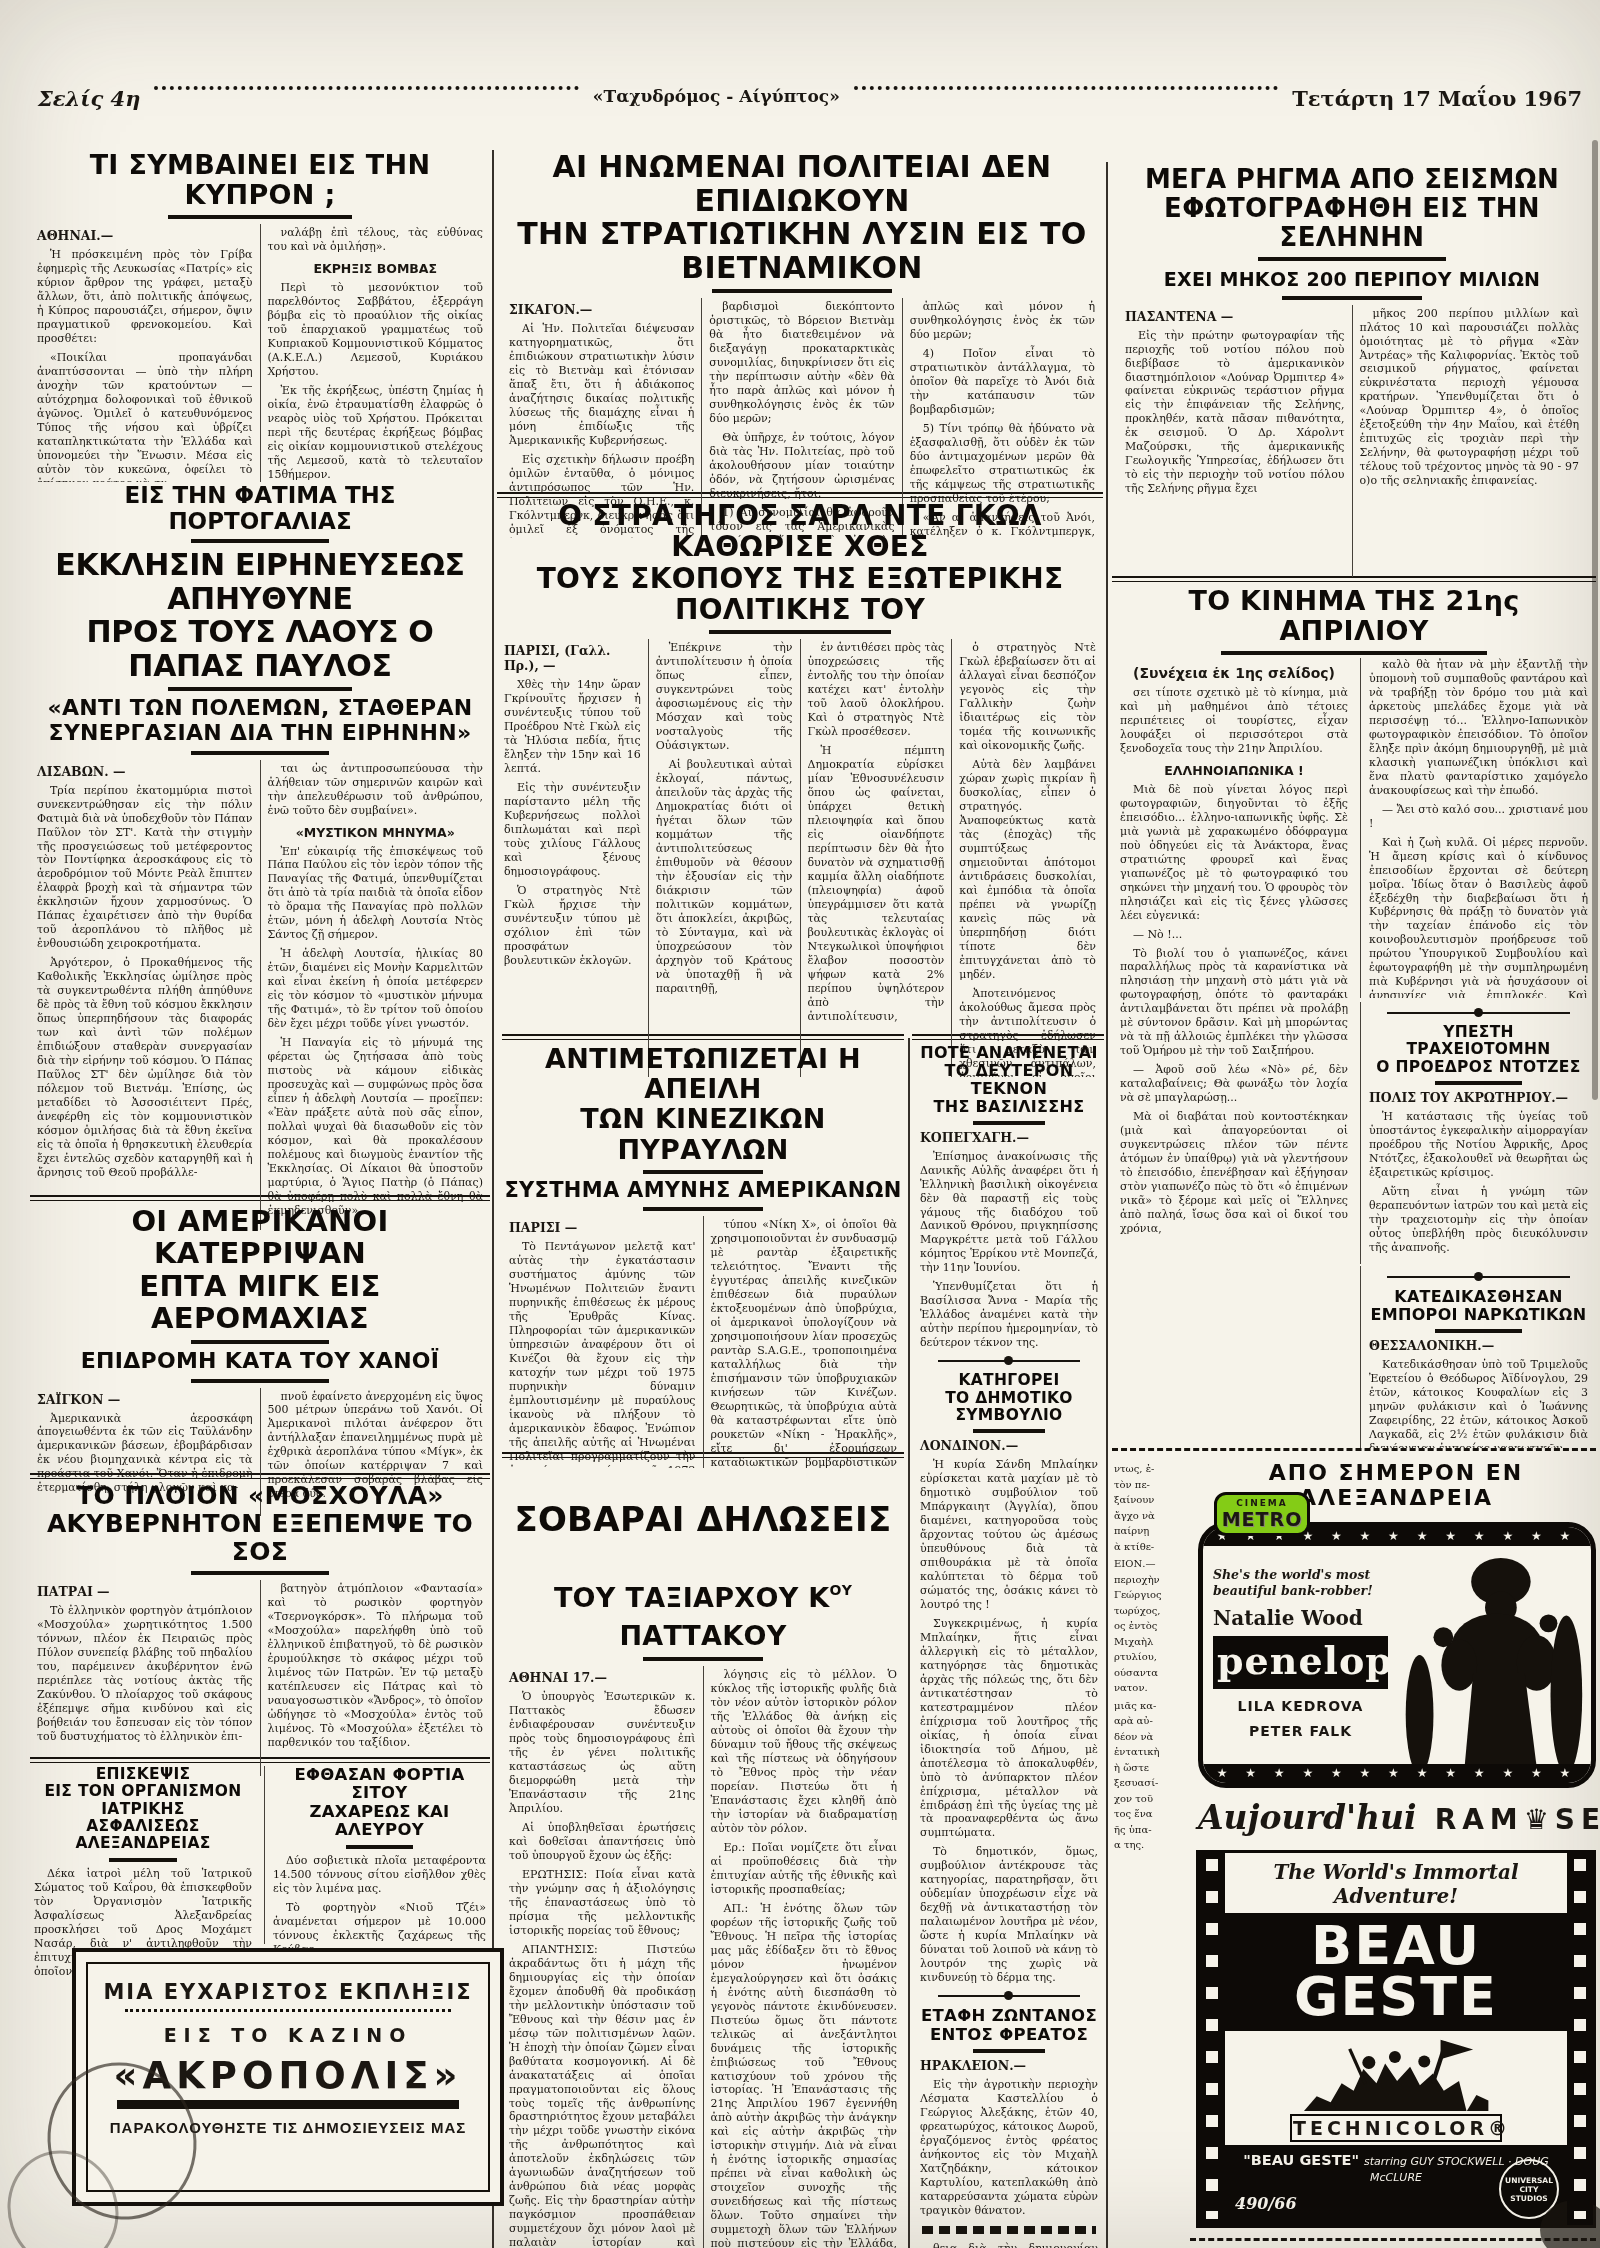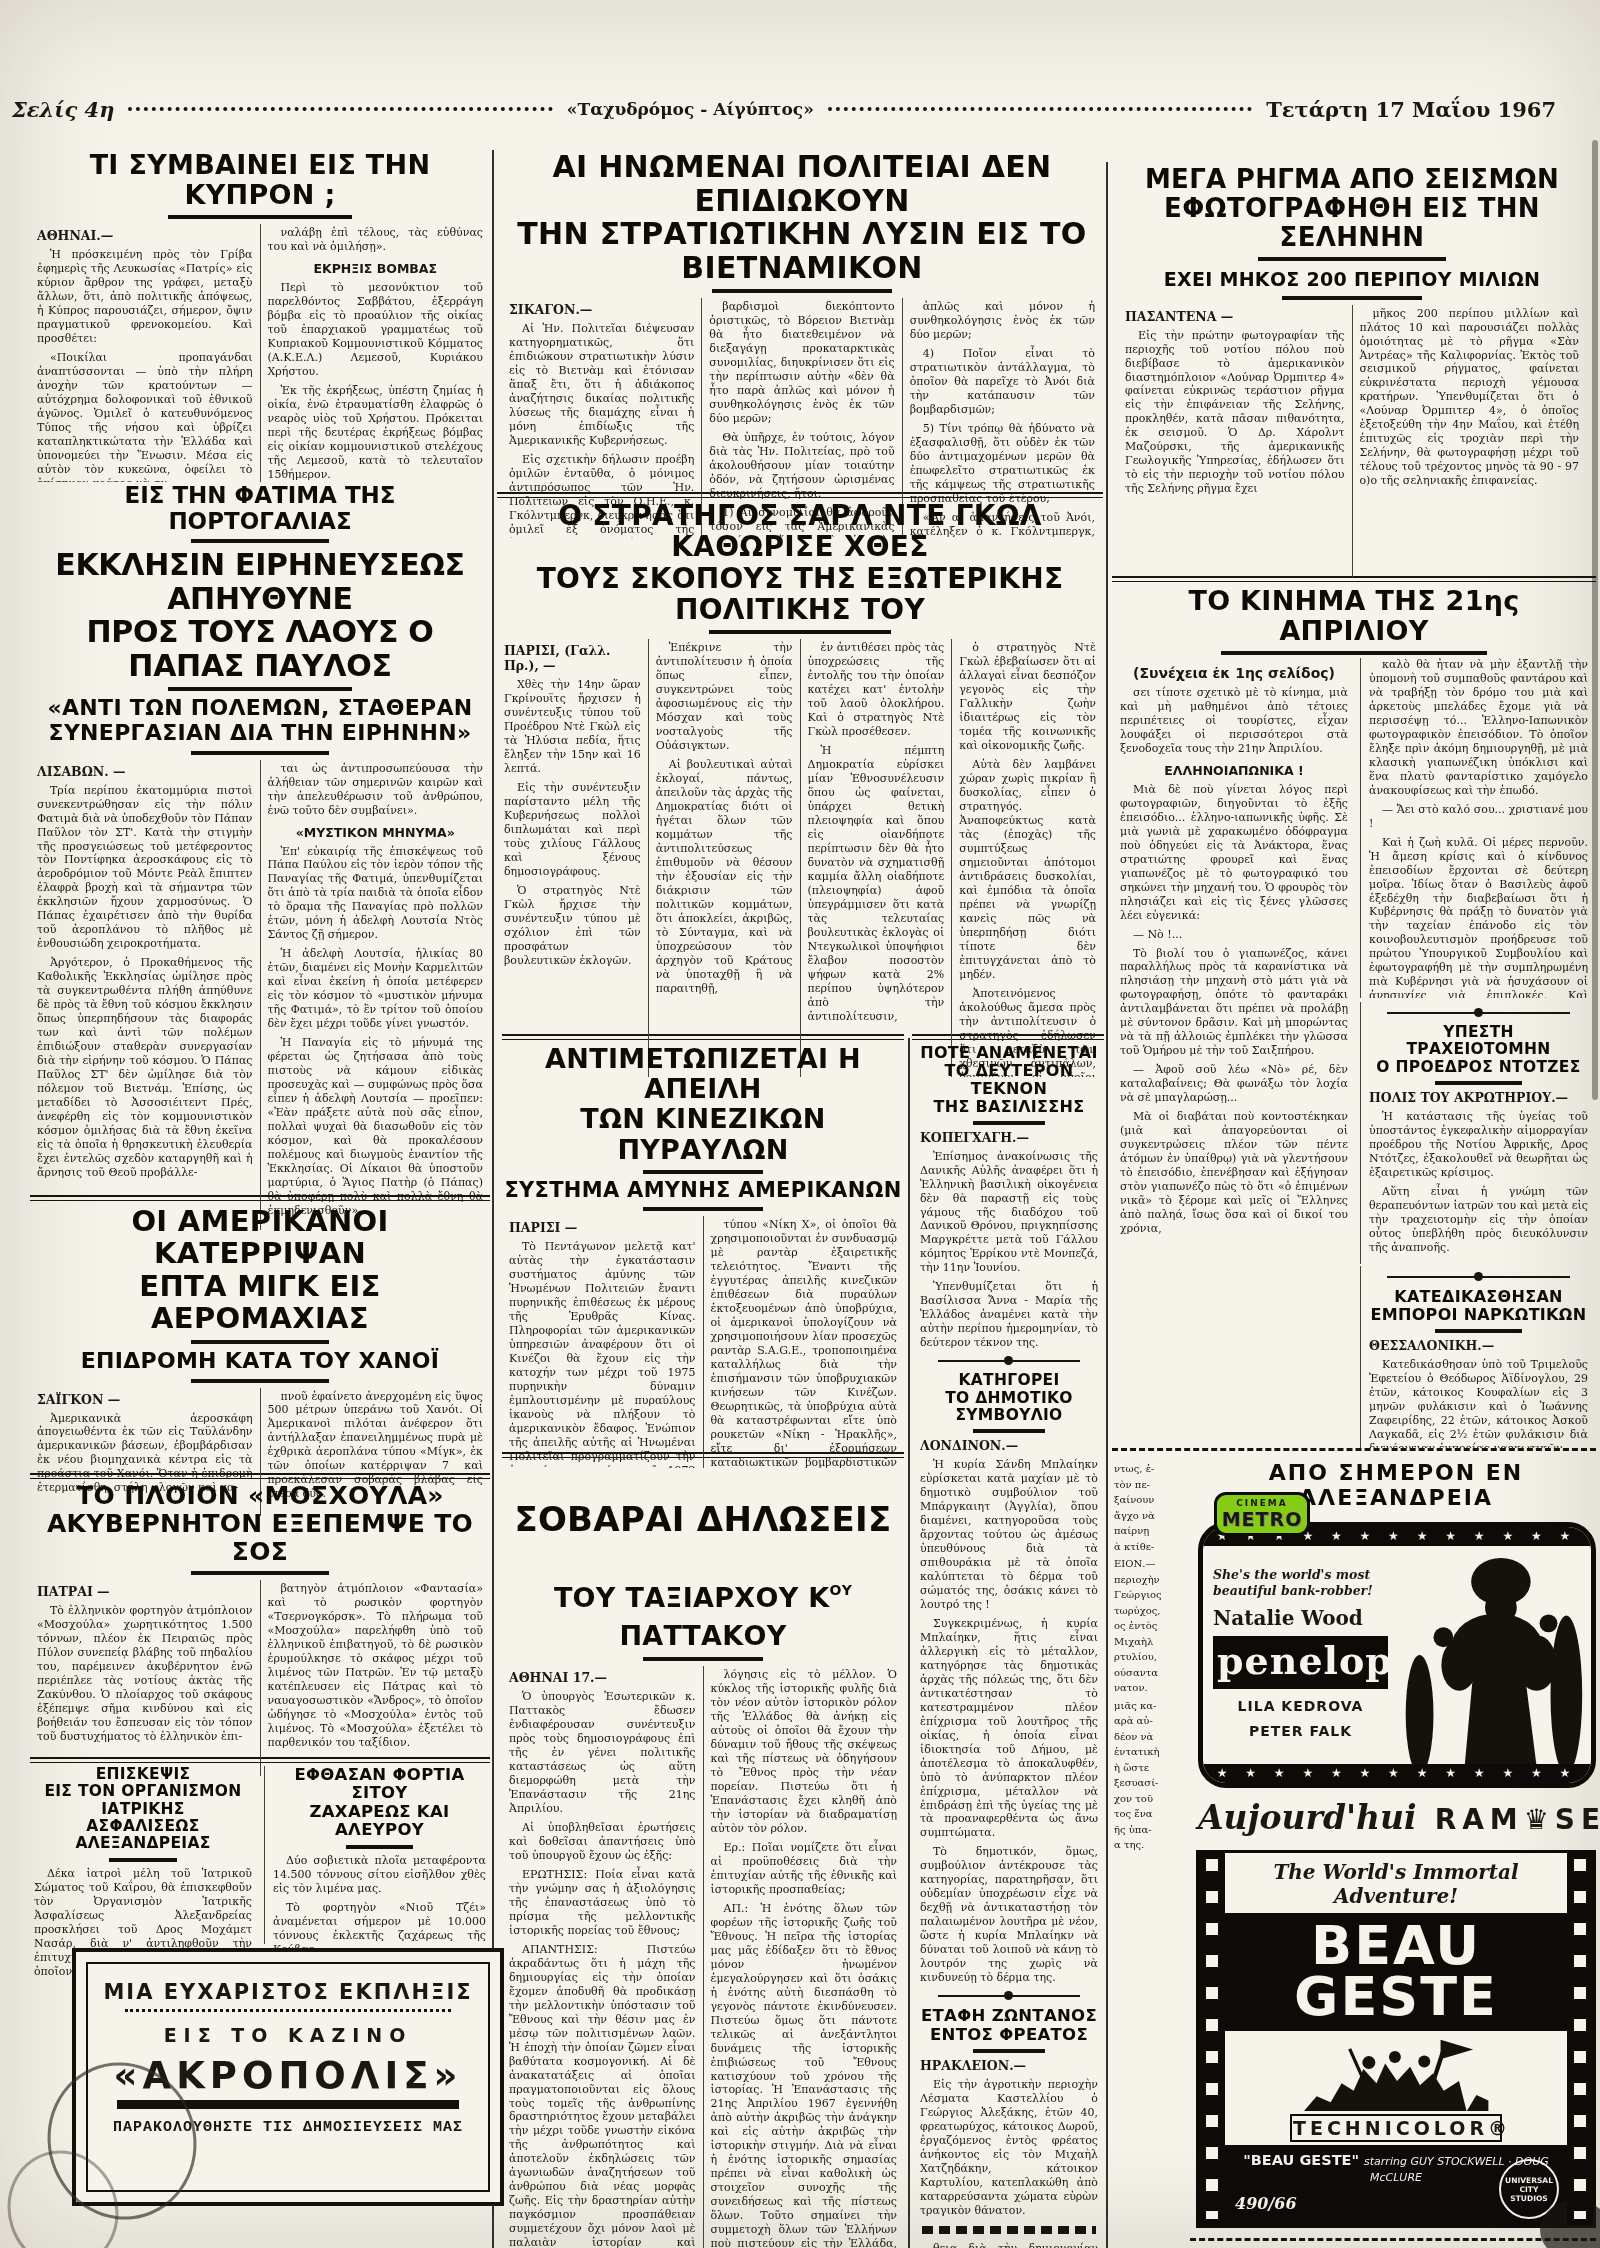--- a/index.html
+++ b/index.html
@@ -22,36 +22,36 @@
   p.dl{font-weight:700;font-size:12.5px;text-indent:0;margin:2px 0 5px}
   p.sh{font-family:"DejaVu Sans",sans-serif;font-weight:700;text-align:center;font-size:12.5px;
        text-indent:0;margin:7px 0 5px}
   .dotdiv{position:relative;height:12px;margin:5px 18px}
   .dotdiv::before{content:"";position:absolute;left:0;right:0;top:5px;border-top:2px solid #17130e}
   .dotdiv::after{content:"";position:absolute;left:50%;top:1px;width:9px;height:9px;margin-left:-5px;
                  background:#17130e;border-radius:50%}
   .blockdiv{height:8px;margin:8px 2px;background:repeating-linear-gradient(90deg,#17130e 0 11px,transparent 11px 17px)}
   .wavy{position:absolute;height:4px;border-top:3px dashed #17130e}
   
-  #hdr{left:12px;top:86px;width:1544px;height:46px;display:flex;align-items:center}
+  #hdr{left:38px;top:86px;width:1544px;height:46px;display:flex;align-items:flex-start}
   .sect{font-weight:700;font-style:italic;font-size:21px;white-space:nowrap}
   .dots{flex:1;height:0;border-top:4px dotted #17130e;margin:0 14px}
   .mast{font-weight:700;font-size:17px;white-space:nowrap}
   .pdate{font-weight:700;font-size:21px;white-space:nowrap}
   
   .strip p{font-size:10px;line-height:1.35;margin:0 0 2px;text-align:left;white-space:nowrap;overflow:hidden}
   
   .kbox{position:absolute;inset:0;border:4px solid #14100b;background:#f6f3ea;padding:10px;}
   .kbox .kin{border:2px solid #14100b;height:100%;padding:16px 10px 10px;position:relative}
   .k1{font-family:"DejaVu Sans",sans-serif;font-weight:700;font-size:21px;letter-spacing:2px;text-align:center;margin:0}
   .kdots{border-top:3px dotted #14100b;width:86%;margin:5px auto 2px}
   .k2{font-family:"DejaVu Sans",sans-serif;font-weight:700;font-size:19px;letter-spacing:7px;text-align:center;margin:12px 0 0}
   .k3{font-family:"DejaVu Sans",sans-serif;font-weight:700;font-size:37px;letter-spacing:5px;text-align:center;margin:8px 0 0;white-space:nowrap}
   .kbar{height:9px;background:#14100b;width:90%;margin:3px auto 10px}
-  .k4{font-family:Liberation Mono, monospace;font-weight:700;font-size:15px;letter-spacing:1px;text-align:center;margin:0}
+  .k4{font-family:Liberation Sans, sans-serif;font-weight:700;font-size:15px;letter-spacing:1px;text-align:center;margin:0}
   .stamp{position:absolute;border:3px solid rgba(45,38,30,.65);border-radius:50%;transform:rotate(-18deg)}
   
   .mbox{position:absolute;left:0;top:30px;right:0;bottom:0;background:#f6f3ea;border:5px solid #0d0a07;
         border-radius:28px;overflow:hidden}
   .mstars{background:#0d0a07;color:#f4f1e8;font-size:12px;letter-spacing:7px;text-align:center;
           line-height:19px;height:19px;overflow:hidden;white-space:nowrap}
   .mstars.bot{position:absolute;left:0;right:0;bottom:0}
   .mbadge{position:absolute;left:16px;top:0;width:96px;text-align:center;z-index:3;
           background:#84cc16;border:3px solid #0d0a07;border-radius:12px;padding:3px 2px}
   .mbadge .bt{font:700 9px "DejaVu Sans",sans-serif;letter-spacing:2px;margin:0}

